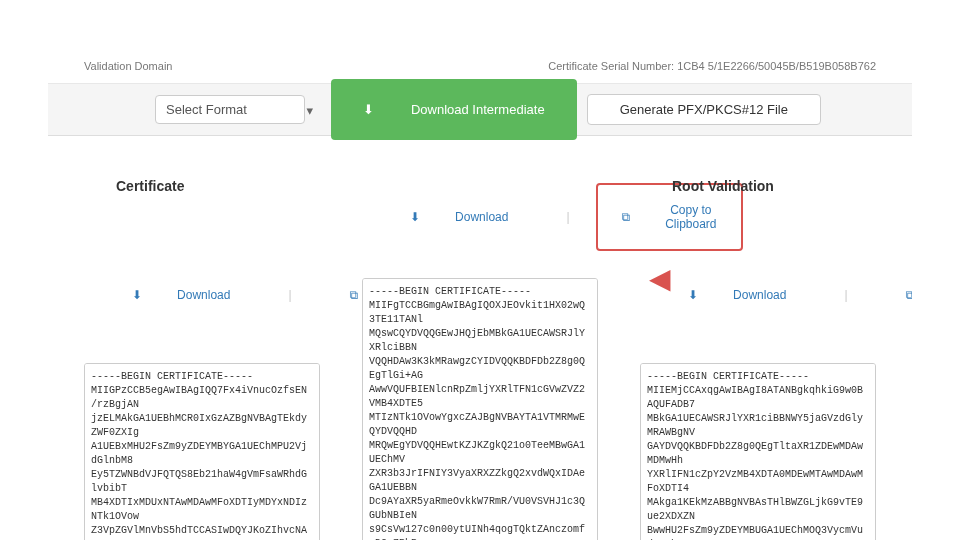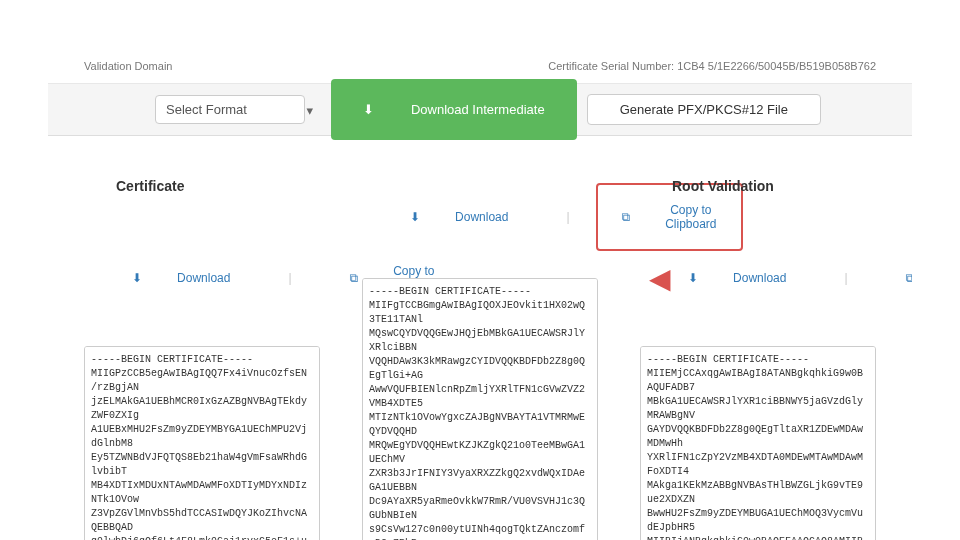--- a/index.html
+++ b/index.html
@@ -84,21 +84,21 @@
       flex: 1;
       display: flex;
       flex-direction: column;
       min-width: 0;
     }
 
     .column-title {
       font-size: 14px;
       font-weight: 600;
       color: #333;
-      margin-bottom: 6px;
+      margin-bottom: 23px;
     }
 
     .column-actions {
       display: flex;
       align-items: center;
       gap: 8px;
       margin-bottom: 6px;
       font-size: 12px;
     }
 

